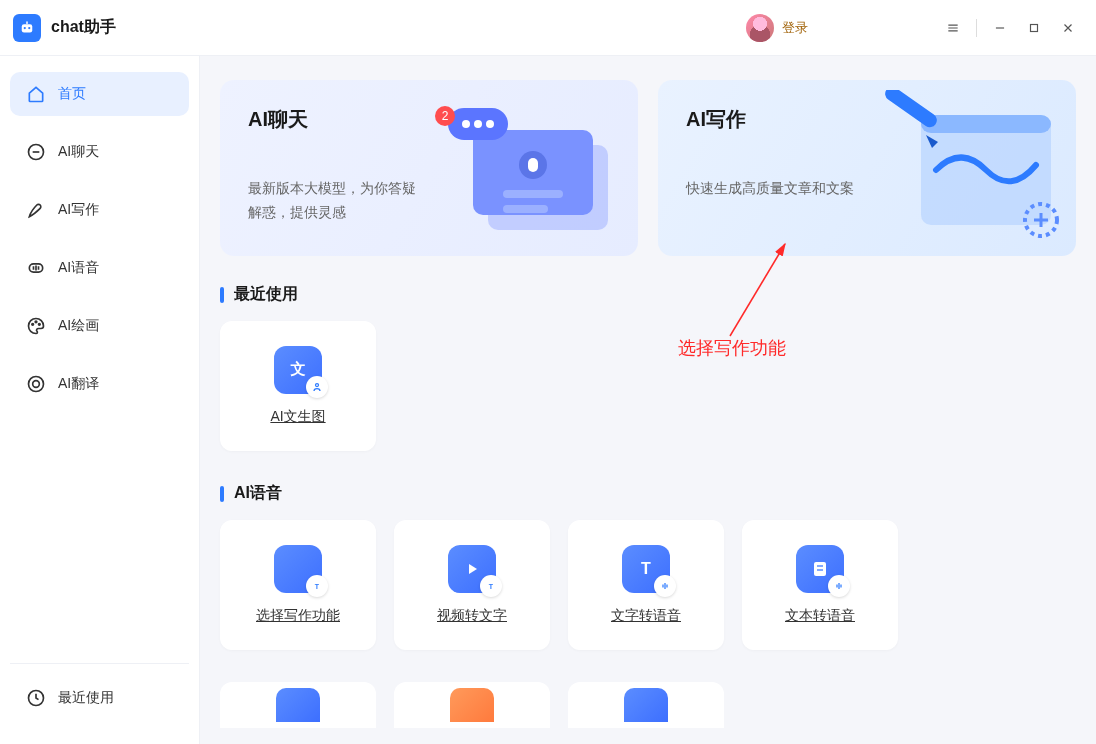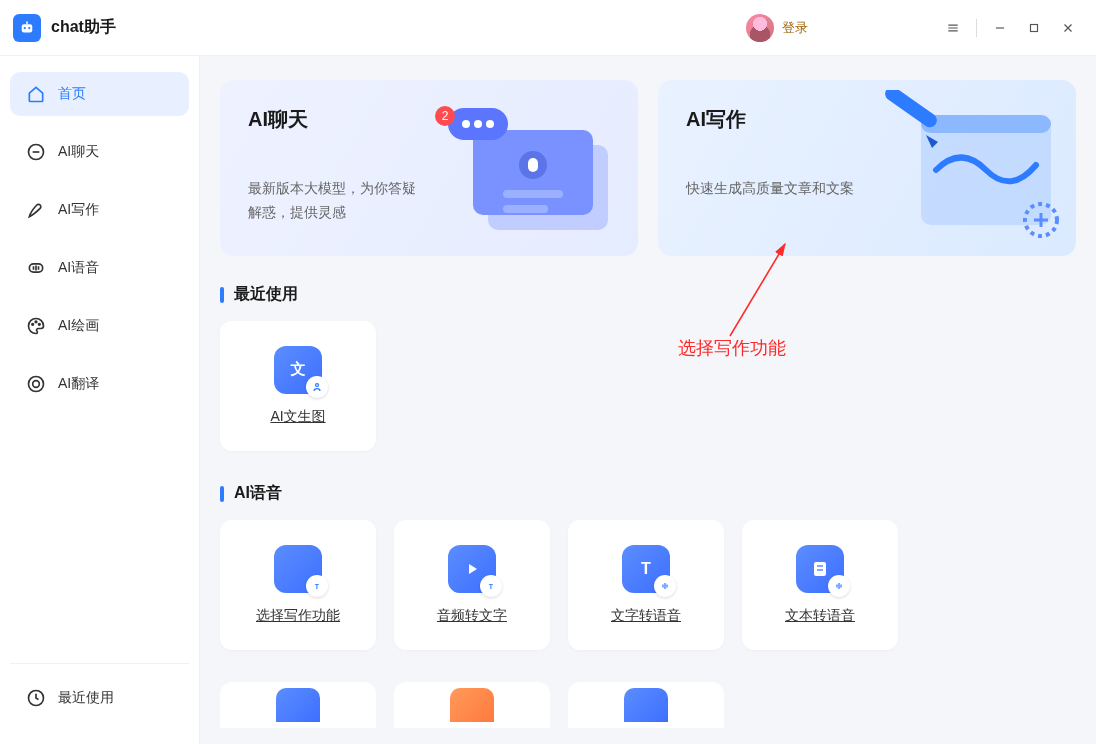--- a/index.html
+++ b/index.html
@@ -246,21 +246,21 @@
         <div class="ticon blue">
           <svg viewBox="0 0 24 24" width="24" height="24" fill="#fff">
               <polygon points="9,7 9,17 17,12"></polygon>
             </svg>
           <div class="mini-badge">
               <svg viewBox="0 0 24 24" fill="#2d7bff">
                 <text x="12" y="17" text-anchor="middle" font-size="14" font-weight="bold">T</text>
               </svg>
             </div>
         </div>
-        <div class="tlabel">音频转文字</div>
+        <div class="tlabel">视频转文字</div>
       </div>
       <div class="tool-card">
         <div class="ticon blue">
           <svg viewBox="0 0 24 24" width="24" height="24" fill="#fff">
               <text x="12" y="17" text-anchor="middle" font-size="16" font-weight="bold">T</text>
             </svg>
           <div class="mini-badge">
               <svg viewBox="0 0 24 24" fill="none" stroke="#2d7bff" stroke-width="2.5">
                 <path d="M8 9v6M12 6v12M16 9v6"></path>
               </svg>

